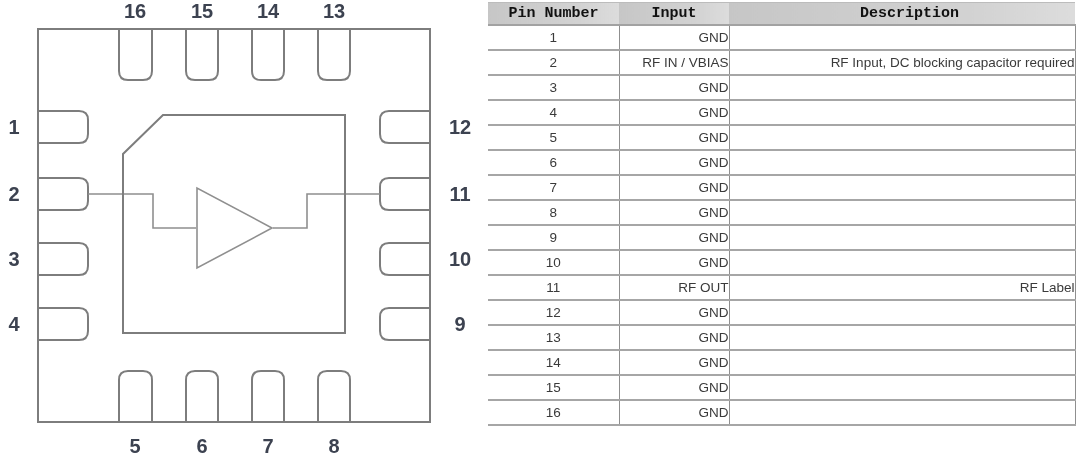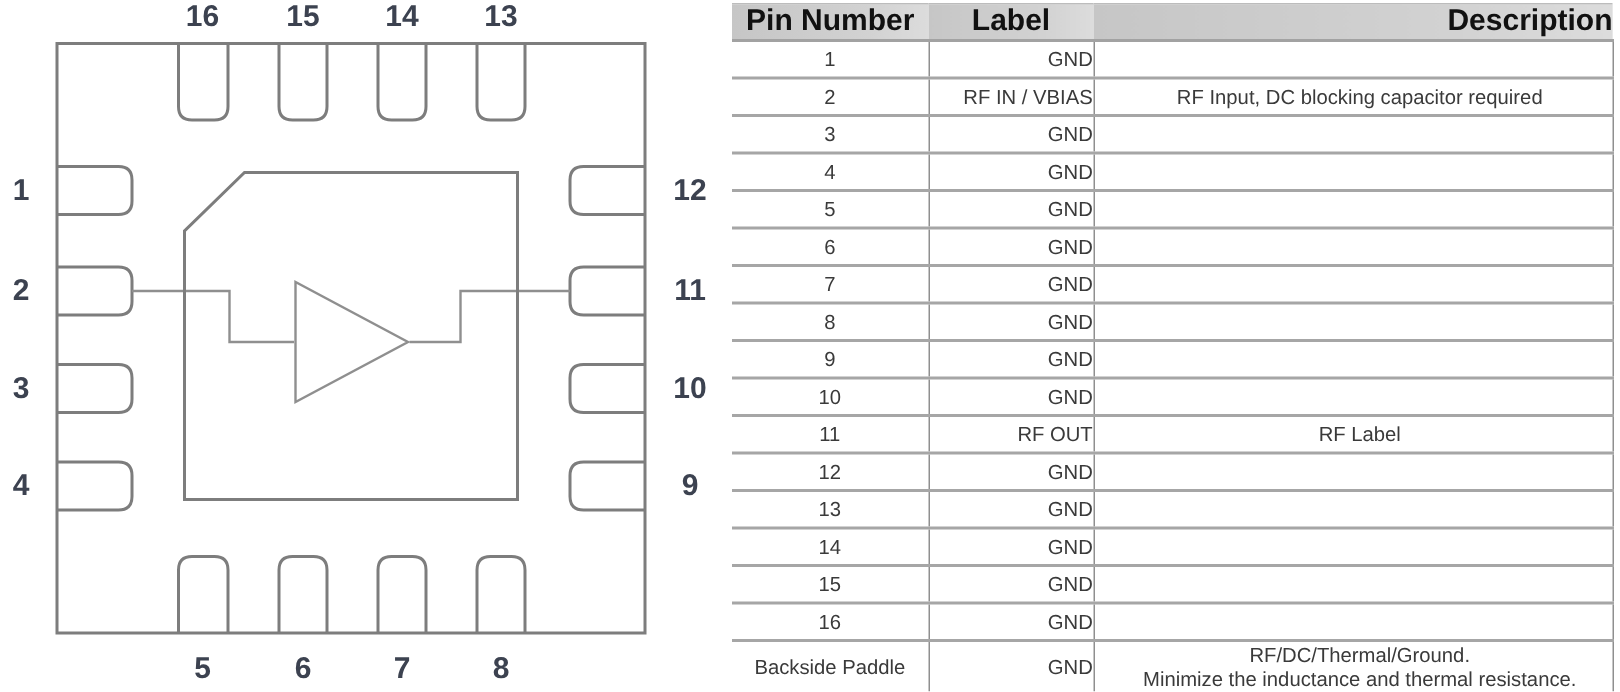--- a/index.html
+++ b/index.html
@@ -43,41 +43,42 @@
   }
   .pin-table col.c-pin  { width: 131px; }
   .pin-table col.c-lab  { width: 110px; }
   .pin-table col.c-desc { width: 346px; }
   .pin-table th {
     height: 21px;
     padding: 0;
     background: linear-gradient(to right, #c6c6c6, #d2d2d2 70%, #dcdcdc);
     border-top: 1px solid #bcbcbc;
     border-bottom: 2px solid #a2a2a2;
-    font-size: 20px;
+    font-size: 15px;
     font-weight: bold;
     color: #111111;
     text-align: center;
-  }
-  .pin-table th.h-desc { text-align: right; padding-left: 15px; }
+    font-family: Liberation Mono, monospace;
+  }
+  .pin-table th.h-desc { text-align: center; padding-left: 15px; }
   .pin-table td {
     height: 23px;
     padding: 0;
     border-bottom: 2px solid #a6a6a6;
     line-height: 15px;
     vertical-align: middle;
   }
   .pin-table td.pin-cell  { text-align: center; }
   .pin-table td.label-cell {
     text-align: right;
     border-left: 1px solid #8f8f8f;
     border-right: 1px solid #8f8f8f;
   }
   .pin-table td.desc-cell {
-    text-align: center;
+    text-align: right;
     padding-left: 9px;
     border-right: 1px solid #8f8f8f;
     white-space: pre-line;
   }
   .pin-table tr.paddle-row td { height: 34px; line-height: 16px; }
 </style>
 </head>
 <body>
 
 <div class="screen">
@@ -148,21 +149,21 @@
   <div class="pin-table-wrap">
     <table class="pin-table">
       <colgroup>
           <col class="c-pin">
           <col class="c-lab">
           <col class="c-desc">
         </colgroup>
       <thead>
         <tr>
           <th>Pin Number</th>
-          <th>Label</th>
+          <th>Input</th>
           <th class="h-desc">Description</th>
         </tr>
       </thead>
       <tbody>
         <tr>
           <td class="pin-cell">1</td>
           <td class="label-cell">GND</td>
           <td class="desc-cell"></td>
         </tr>
         <tr>
@@ -233,23 +234,17 @@
         <tr>
           <td class="pin-cell">15</td>
           <td class="label-cell">GND</td>
           <td class="desc-cell"></td>
         </tr>
         <tr>
           <td class="pin-cell">16</td>
           <td class="label-cell">GND</td>
           <td class="desc-cell"></td>
         </tr>
-        <tr class="paddle-row">
-          <td class="pin-cell">Backside Paddle</td>
-          <td class="label-cell">GND</td>
-          <td class="desc-cell">RF/DC/Thermal/Ground.
-Minimize the inductance and thermal resistance.</td>
-        </tr>
       </tbody>
     </table>
   </div>
 
 </div>
 
 </body></html>

